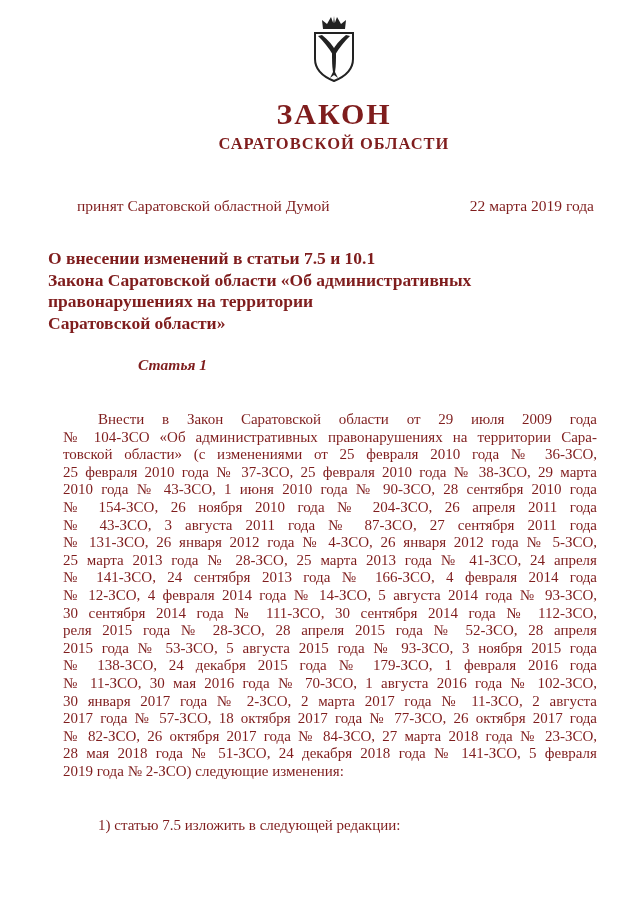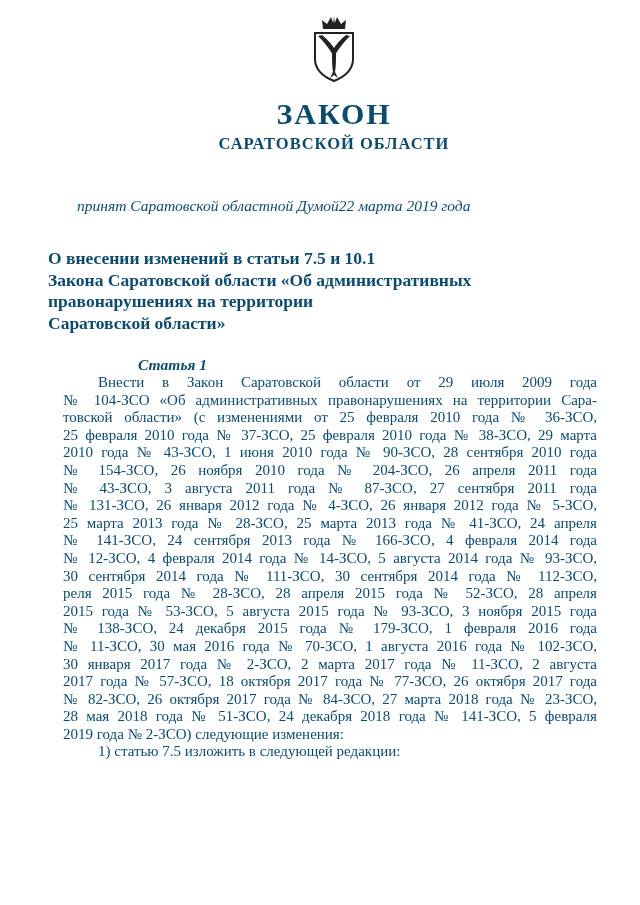--- a/index.html
+++ b/index.html
@@ -3,21 +3,21 @@
 <meta charset="utf-8">
 <style>
   html, body { margin: 0; padding: 0; }
   body { background: #ffffff; }
   .page {
     position: relative;
     width: 640px;
     height: 905px;
     background: #ffffff;
     font-family: "Liberation Serif", "DejaVu Serif", serif;
-    color: #0c4a6e;
+    color: #7f1d1d;
     overflow: hidden;
   }
   .masthead {
     position: absolute;
     top: 14px; left: 0; width: 100%;
     text-align: center;
     transform: translateX(14px);
   }
   .title {
     position: absolute;
@@ -40,22 +40,21 @@
     letter-spacing: 1px;
     line-height: 22px;
     transform: translateX(14px);
   }
   .adoption {
     position: absolute;
     top: 196px; left: 0; width: 100%;
     box-sizing: border-box;
     padding: 0 46px 0 77px;
     display: flex;
-    justify-content: flex-start;
-    font-style: italic;
+    justify-content: space-between;
     font-size: 15.5px;
     line-height: 19px;
   }
   .heading {
     position: absolute;
     top: 248px; left: 0; width: 100%;
     box-sizing: border-box;
     padding: 0 43px 0 48px;
     text-align: left;
     font-weight: bold;
@@ -86,21 +85,21 @@
     overflow: hidden;
     text-align: justify;
     text-align-last: justify;
   }
   .pline-last {
     height: 17.6px;
     overflow: hidden;
     text-align: center;
     text-align-last: left;
   }
-  .indent { text-indent: 35px; }
+  .indent { text-indent: 35px; margin-top: 37px; }
   .emblem-svg { display: inline-block; }
 </style>
 </head>
 <body>
 
 <div class="page">
 
   <div class="masthead">
     <svg class="emblem-svg" width="48" height="70" viewBox="0 0 48 70" aria-hidden="true">
       <path d="M13 15 L12 6 L17 10 L21 3 L23.2 9 L24 2 L24.8 9 L27 3 L31 10 L36 6 L35 15 Z" fill="#222222"></path>

